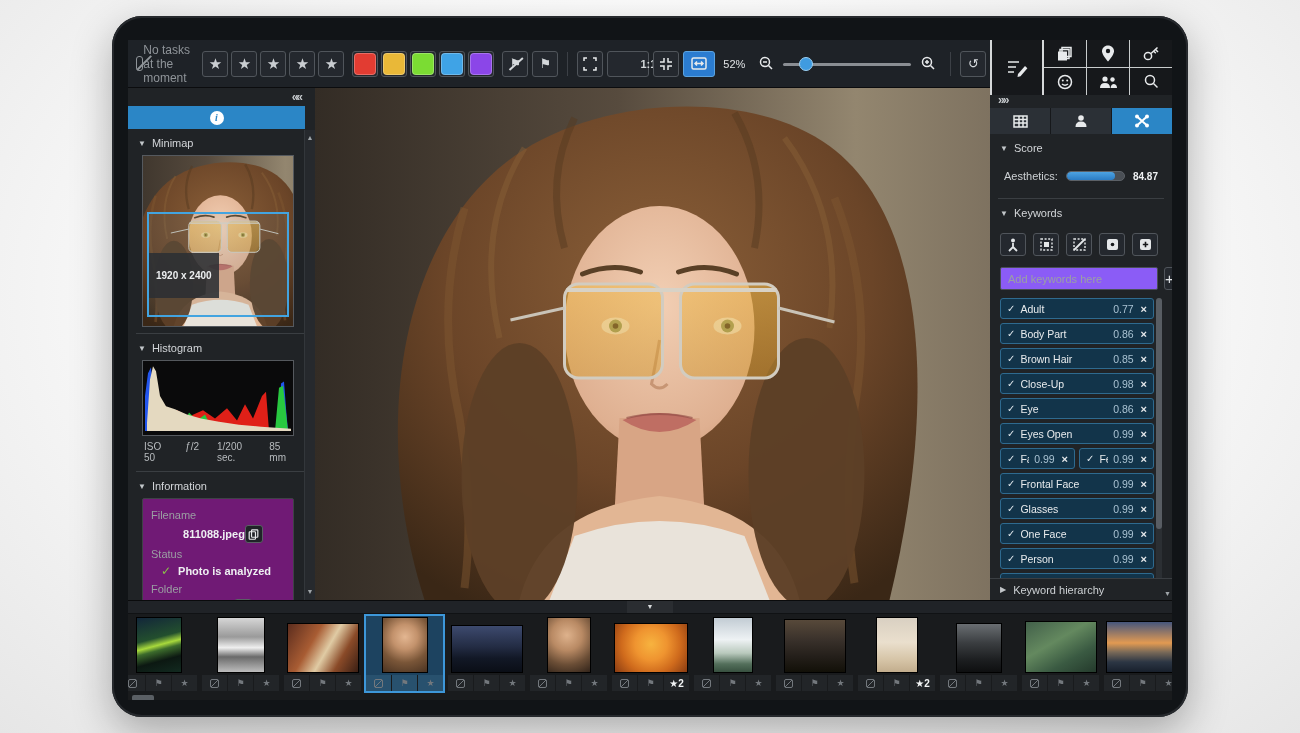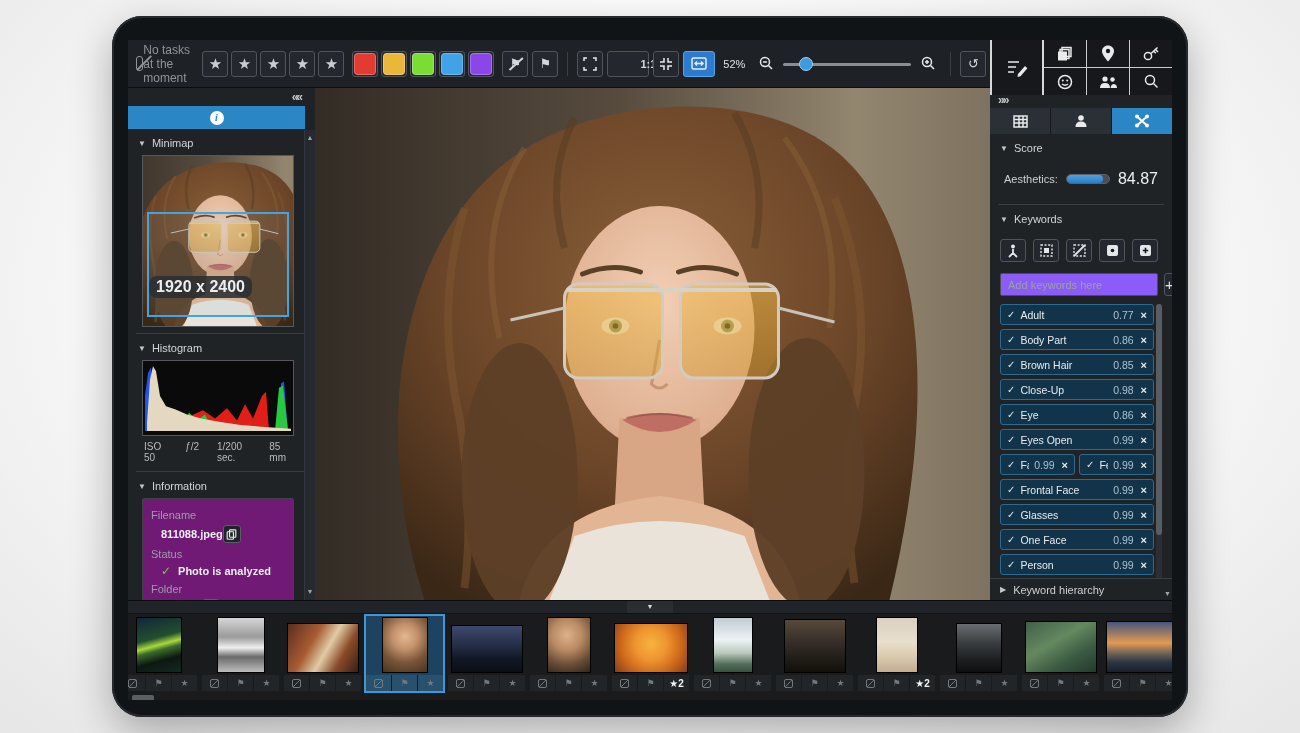--- a/index.html
+++ b/index.html
@@ -43,47 +43,47 @@
   .lp-scroll { position:absolute; right:0; top:42px; bottom:0; width:11px; background:#26292d; border-left:1px solid #33373b; }
   .lp-scroll .up, .lp-scroll .dn { position:absolute; left:0; width:100%; height:12px; color:#9fa4a8; font-size:7px; text-align:center; line-height:12px; }
   .lp-scroll .up { top:2px; } .lp-scroll .dn { bottom:2px; }
   .sec-head { display:flex; align-items:center; gap:6px; color:#d2d5d8; font-size:11px; padding:8px 0 6px 10px; }
   .tri { font-size:8px; color:#c2c6c9; }
   .panel-box { margin-left:14px; width:152px; border:1px solid #55595e; position:relative; background:#0d0e10; }
   .divider { height:1px; background:#3a3e42; margin:6px 8px 0 8px; }
   .minimap-box { height:172px; overflow:hidden; }
   .minimap-box svg { width:100%; height:100%; display:block; }
   .viewport-rect { position:absolute; left:4px; right:4px; top:33%; height:62%; border:2px solid #42a4e0; background:rgba(80,160,220,.08); }
-  .dims-chip { position:absolute; left:6px; bottom:28px; background:rgba(43,47,51,.88); color:#eceef0; font-size:16px; font-weight:bold; padding:2px 7px; border-radius:8px; }
+  .dims-chip { position:absolute; left:6px; bottom:28px; background:rgba(43,47,51,.88); color:#eceef0; font-size:10px; font-weight:bold; padding:17px 7px; border-radius:0; }
   .hist-box { height:76px; background:#0a0a0b; }
   .hist-box svg { width:100%; height:100%; display:block; }
   .exif-row { display:flex; gap:18px; width:152px; margin-left:14px; justify-content:space-between; color:#b7bbbe; font-size:10px; padding:5px 2px 2px 2px; }
   .info-box { margin-left:14px; width:152px; background:#701a75; border:1px solid #3e4246; border-radius:2px; padding:7px 8px; font-size:11px; }
   .info-label { color:#9b9fa3; padding:3px 0 2px 0; }
-  .info-value-row { display:flex; align-items:center; justify-content:flex-start; padding:2px 0 2px 10px; }
+  .info-value-row { display:flex; align-items:center; justify-content:center; padding:2px 0 2px 10px; }
   .info-value { color:#eef0f2; font-weight:bold; }
   .copy-btn { width:18px; height:18px; border:1px solid #5a5f64; border-radius:3px; background:#202328; display:flex; align-items:center; justify-content:center; }
   .status-row { display:flex; align-items:center; gap:7px; padding:2px 0 2px 10px; color:#eef0f2; font-weight:bold; }
   .checkmark { color:#8bc34a; font-size:12px; }
 
   
   .canvas { position:absolute; left:187px; top:48px; width:675px; height:512px; background:#26211c; overflow:hidden; }
   .canvas svg { width:100%; height:100%; display:block; }
 
   
   .right-panel { position:absolute; left:862px; top:55px; width:182px; height:505px; background:#202326; overflow:hidden; }
   .rp-collapse { height:13px; color:#c5c9cc; font-size:12px; font-weight:bold; letter-spacing:-2px; padding-left:8px; line-height:11px; }
   .rp-tabs { display:flex; height:26px; background:#16181b; gap:1px; }
   .rp-tab { flex:1; background:#2b3036; display:flex; align-items:center; justify-content:center; }
   .rp-tab.active { background:#2b86c6; }
   .score-row { display:flex; align-items:center; gap:8px; padding:10px 14px 10px 14px; }
   .score-label { color:#cdd1d4; font-size:11px; }
   .score-bar { flex:1; height:10px; background:#4a4f55; border-radius:5px; overflow:hidden; border:1px solid #5c6167; }
   .score-fill { height:100%; background:linear-gradient(180deg,#4da3e2,#2b7cc4); border-radius:5px; }
-  .score-val { color:#eef0f2; font-size:16px; font-weight:normal; }
+  .score-val { color:#eef0f2; font-size:10px; font-weight:bold; }
   .kw-iconrow { display:flex; gap:7px; padding:8px 10px 4px 10px; }
   .kw-btn { width:26px; height:23px; background:#24282e; border:1px solid #50555b; border-radius:3px; display:flex; align-items:center; justify-content:center; }
   .kw-inputrow { display:flex; gap:6px; padding:7px 10px 6px 10px; }
   .kw-input { flex:1; height:23px; background:#8b5cf6; border:1px solid #4a4f55; border-radius:2px; color:#d7dadc; font-size:11px; padding:0 7px; font-family:inherit; }
   .kw-input::placeholder { color:#9ba0a4; }
   .plus-btn { width:26px; height:23px; background:#24282e; border:1px solid #50555b; border-radius:3px; color:#e4e7e9; font-size:15px; display:flex; align-items:center; justify-content:center; }
   .chips-wrap { position:relative; margin:2px 10px 0 10px; height:296px; overflow:hidden; padding-right:8px; }
   .chips { display:flex; flex-wrap:wrap; gap:4px; }
   .chip { width:100%; height:21px; background:#12344a; border:1px solid #2e6a8f; border-radius:3px; display:flex; align-items:center; padding:0 6px; gap:5px; color:#e8ebed; font-size:10.5px; }
   .chip.half { width:calc(50% - 2px); }

